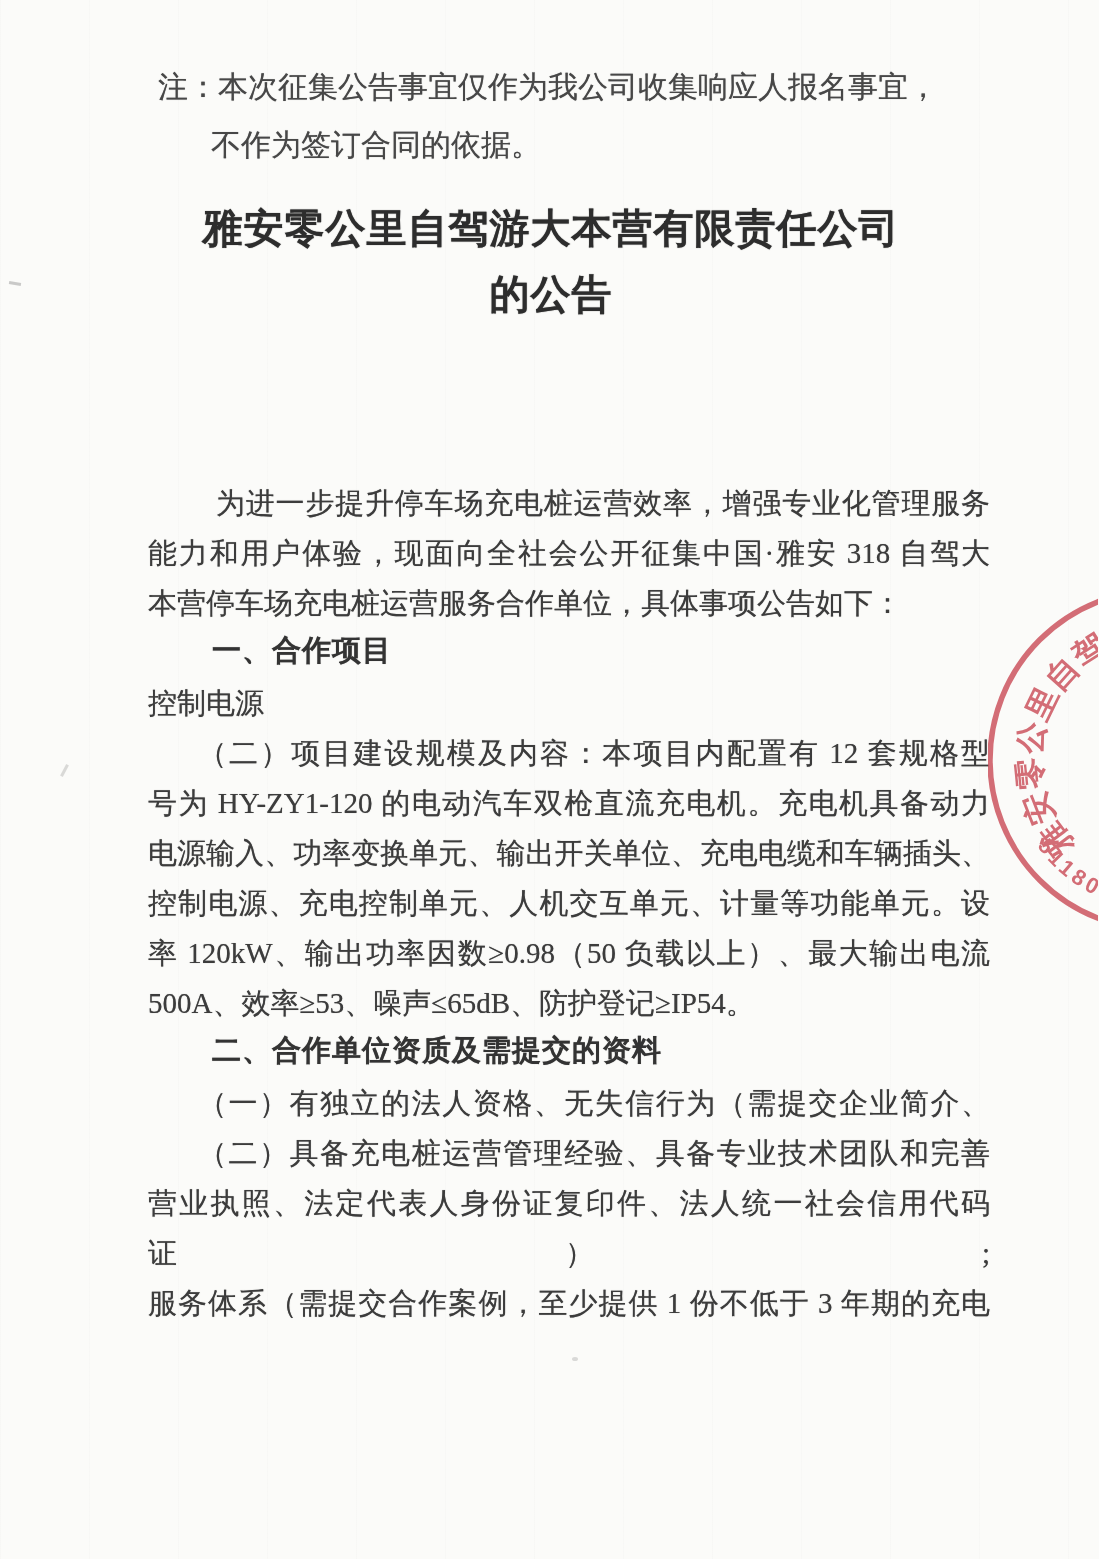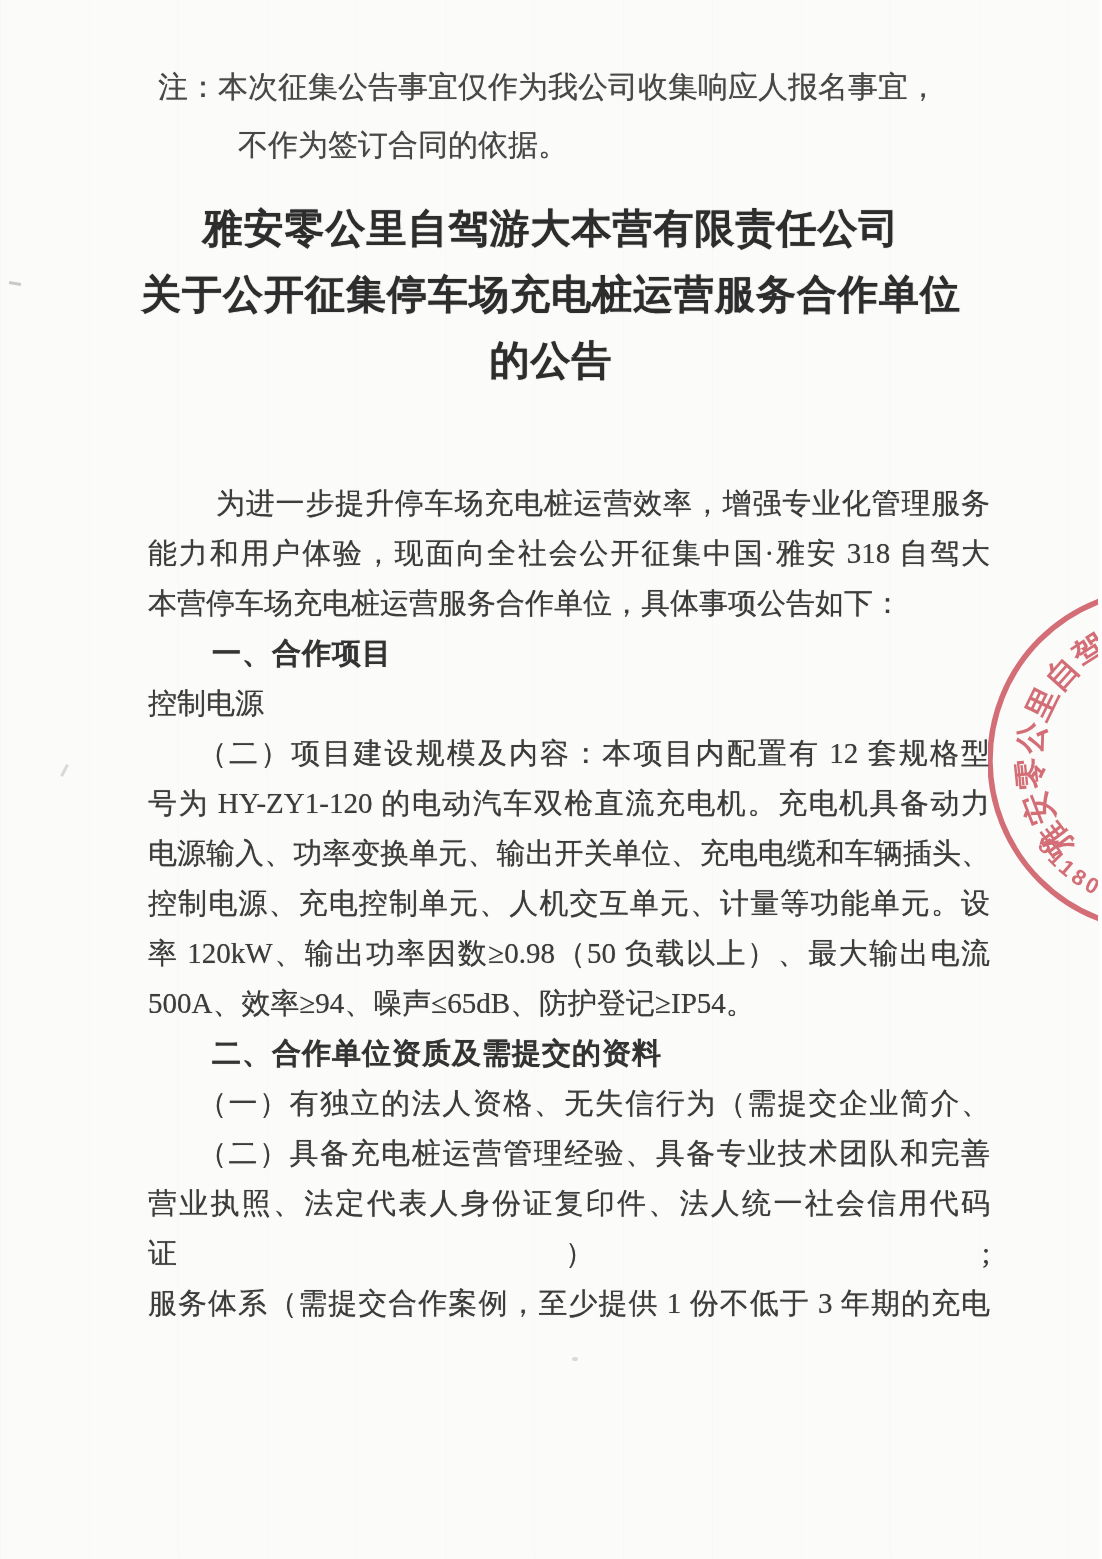--- a/index.html
+++ b/index.html
@@ -16,21 +16,21 @@
   }
   
   .note {
     position: absolute;
     left: 158px; top: 58px;
     font-size: 30px;
     line-height: 58px;
     color: #474747;
     text-shadow: 0 0 0.7px rgba(70,70,70,0.7);
   }
-  .note .note-line2 { margin-left: 80px; }
+  .note .note-line2 { margin-left: 53px; }
   
   .doc-title {
     position: absolute;
     left: 130px; top: 196px;
     width: 842px;
     text-align: center;
     font-size: 40px;
     font-weight: 700;
     line-height: 66px;
     color: #2d2d2d;
@@ -45,21 +45,21 @@
     font-size: 29px;
     line-height: 50px;
     color: #3c3c3c;
     text-shadow: 0 0 0.7px rgba(60,60,60,0.7);
   }
   .ln { display: block; }
   .just { text-align: justify; text-align-last: justify; }
   .ind-char  { text-indent: 68px; }
   .ind-paren { text-indent: 50px; }
   .sec-heading {
-    font-family: Liberation Serif, serif;
+    font-family: Liberation Mono, monospace;
     font-weight: 700;
     color: #333333;
     text-indent: 64px;
     letter-spacing: 1px;
   }
   
   .stamp-clip {
     position: absolute;
     left: 988px; top: 580px;
     width: 110px; height: 360px;
@@ -78,39 +78,38 @@
 
 <div class="page">
 
   <div class="note">
     <div class="note-line1"><span>注：</span><span>本次征集公告事宜仅作为我公司收集响应人报名事宜，</span></div>
     <div class="note-line2">不作为签订合同的依据。</div>
   </div>
 
   <div class="doc-title">
     <div>雅安零公里自驾游大本营有限责任公司</div>
-    <div>关于公开征集停车场充电桩运营服务合作单位</div>
     <div>的公告</div>
   </div>
 
   <div class="body-text">
     <div class="ln just ind-char">为进一步提升停车场充电桩运营效率，增强专业化管理服务</div>
     <div class="ln just">能力和用户体验，现面向全社会公开征集中国·雅安 318 自驾大</div>
     <div class="ln">本营停车场充电桩运营服务合作单位，具体事项公告如下：</div>
 
     <div class="ln sec-heading">一、合作项目</div>
 
     <div class="ln">控制电源</div>
 
     <div class="ln just ind-paren">（二）项目建设规模及内容：本项目内配置有 12 套规格型</div>
     <div class="ln just">号为 HY-ZY1-120 的电动汽车双枪直流充电机。充电机具备动力</div>
     <div class="ln just">电源输入、功率变换单元、输出开关单位、充电电缆和车辆插头、</div>
     <div class="ln just">控制电源、充电控制单元、人机交互单元、计量等功能单元。设</div>
     <div class="ln just">率 120kW、输出功率因数≥0.98（50 负载以上）、最大输出电流</div>
-    <div class="ln">500A、效率≥94、噪声≤65dB、防护登记≥IP54。</div>
+    <div class="ln">500A、效率≥53、噪声≤65dB、防护登记≥IP54。</div>
 
     <div class="ln sec-heading">二、合作单位资质及需提交的资料</div>
 
     <div class="ln just ind-paren">（一）有独立的法人资格、无失信行为（需提交企业简介、</div>
     <div class="ln just ind-paren">（二）具备充电桩运营管理经验、具备专业技术团队和完善</div>
 
     <div class="ln just">营业执照、法定代表人身份证复印件、法人统一社会信用代码证）;</div>
     <div class="ln just">服务体系（需提交合作案例，至少提供 1 份不低于 3 年期的充电</div>
   </div>
 

